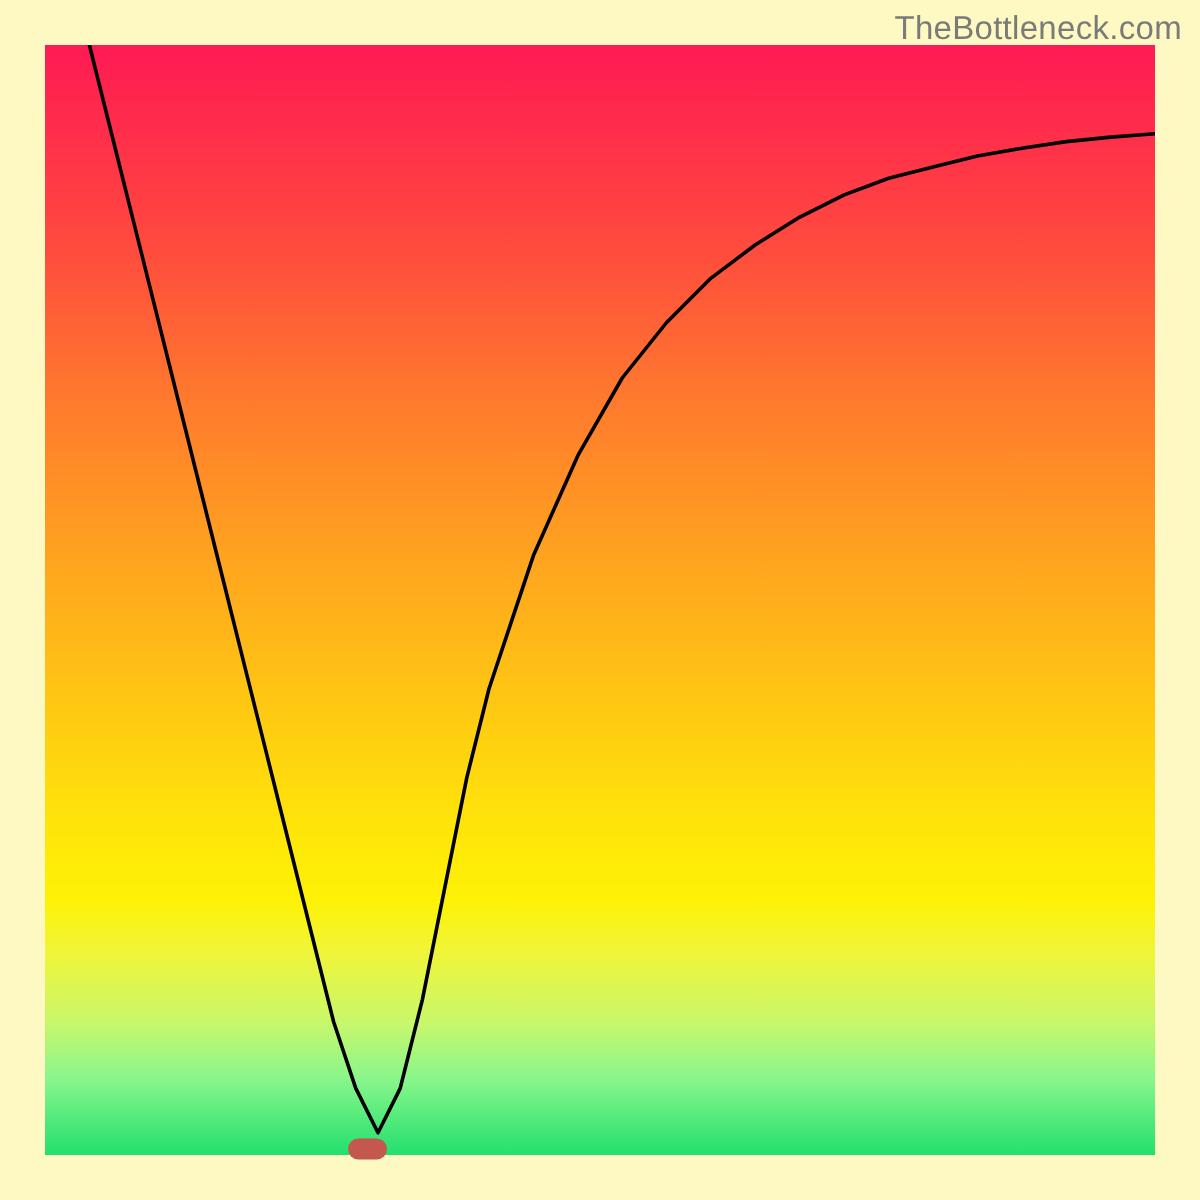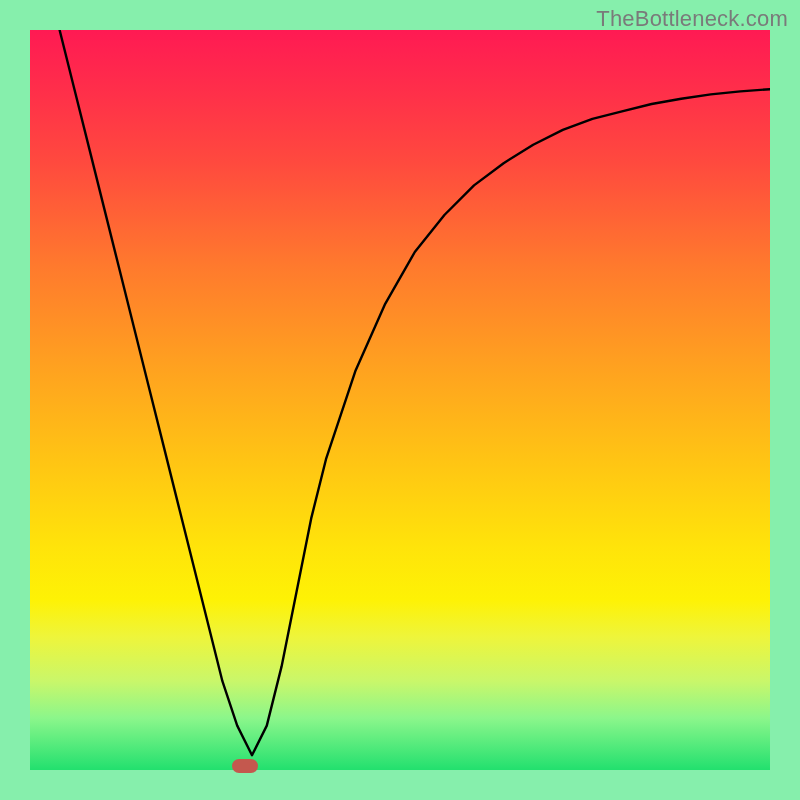--- a/index.html
+++ b/index.html
@@ -10,21 +10,21 @@
     background: #000;
     overflow: hidden;
     font-family: Arial, Helvetica, sans-serif;
   }
   .frame {
     position: absolute;
     top: 0;
     left: 0;
     width: 800px;
     height: 800px;
-    background: #86efac;
+    background: #fef9c3;
   }
   .plot {
     position: absolute;
     top: 30px;
     left: 30px;
     width: 740px;
     height: 740px;
     background: linear-gradient(to bottom,
       #ff1a53 0%,
       #ff2e4a 8%,

